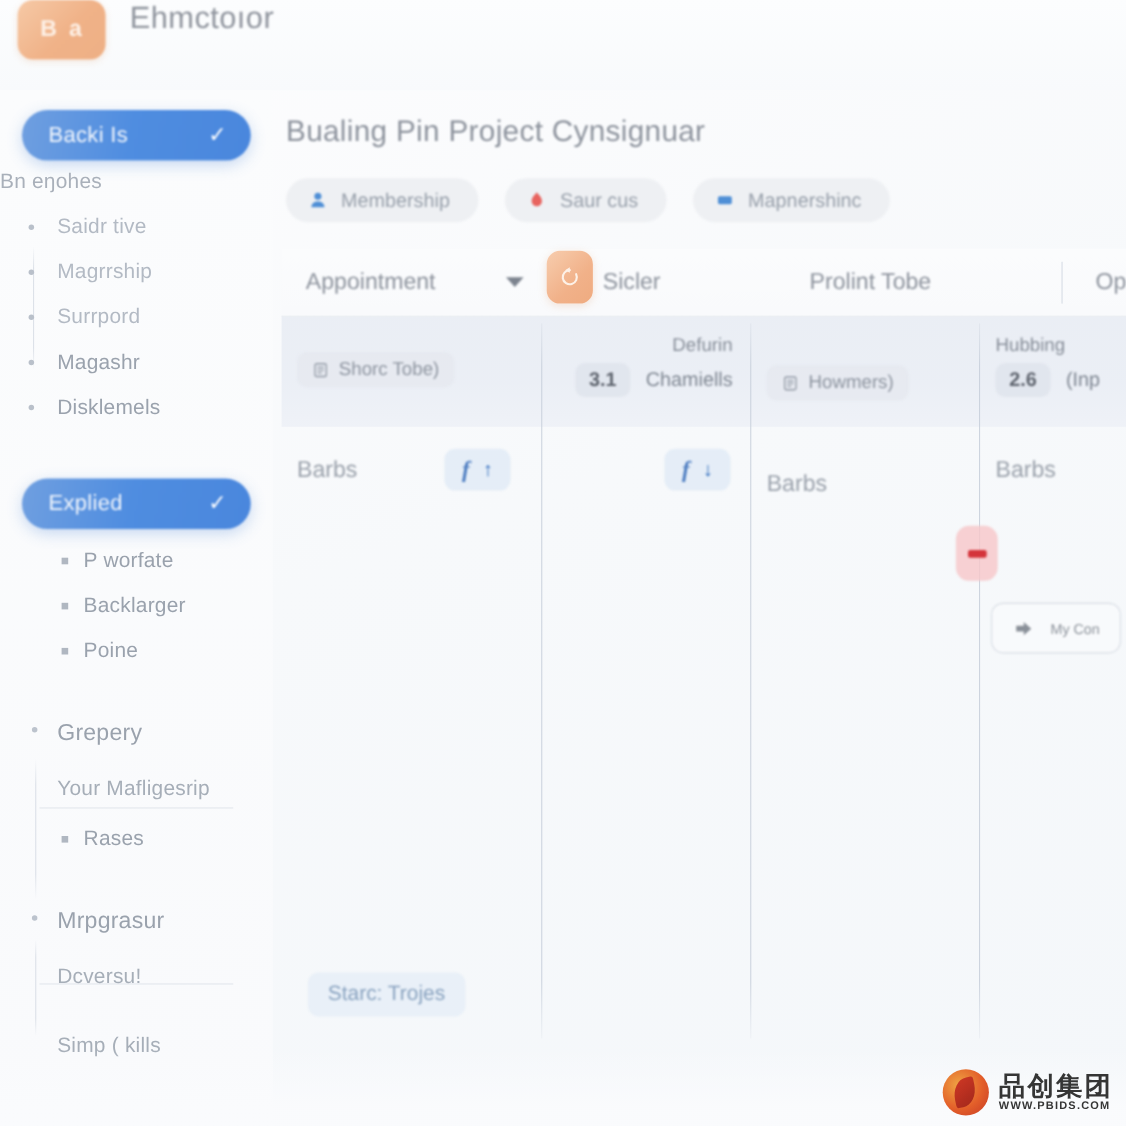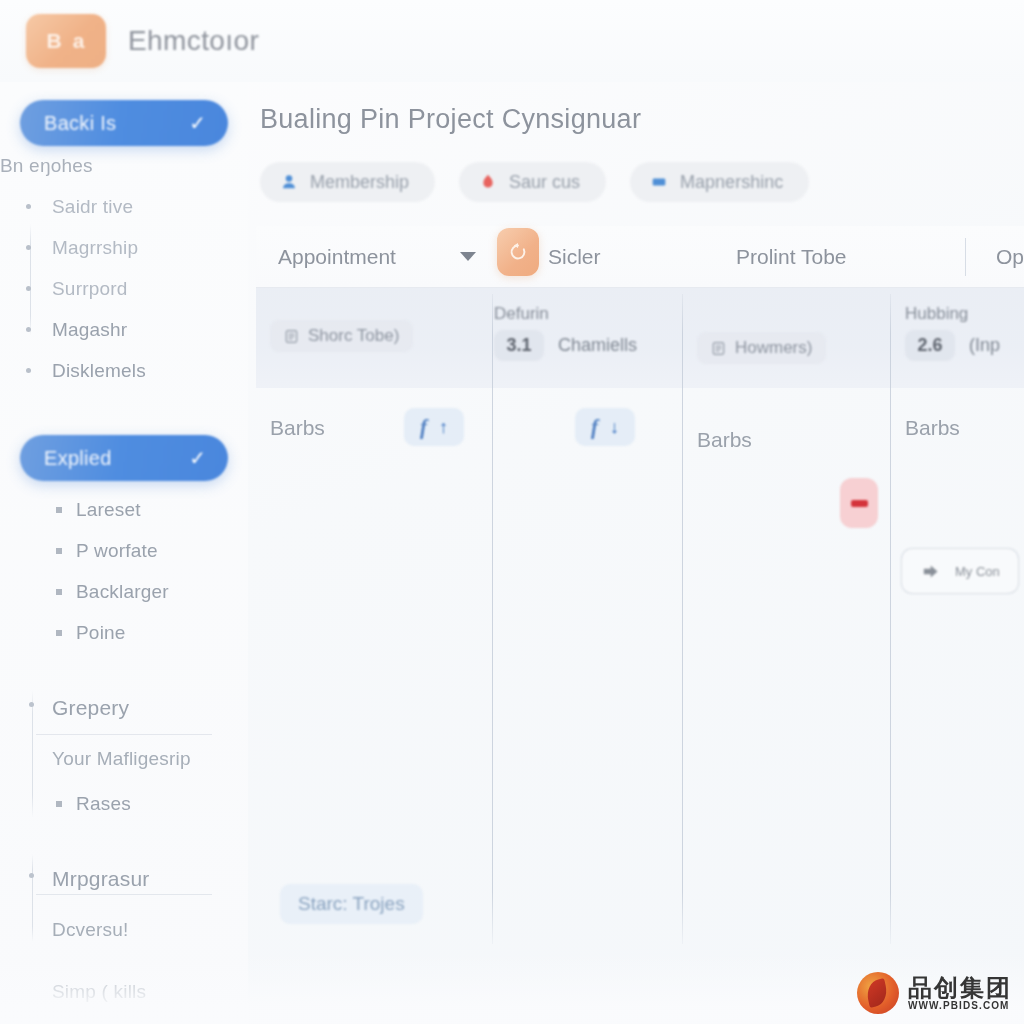--- a/index.html
+++ b/index.html
@@ -19,22 +19,21 @@
     background: linear-gradient(160deg, #fdfdfe 0%, #f7f9fb 45%, #f4f7fa 100%);
     filter: blur(0.55px);
   }
 
   
   .topbar {
     position: absolute;
     left: 0; top: 0;
     width: 1024px; height: 82px;
     display: flex;
-    align-items: center;
-    padding-left: 26px;
+    padding-left: 16px;
     background: linear-gradient(180deg, #fcfdfe 0%, #f8fafc 100%);
   }
   .logo-badge {
     width: 80px; height: 54px;
     border-radius: 14px;
     background: linear-gradient(135deg, #f6c9a6 0%, #f0b288 55%, #eeb085 100%);
     display: flex;
     align-items: center;
     justify-content: center;
     gap: 10px;
@@ -282,21 +281,21 @@
     width: 768px; height: 100px;
     background: linear-gradient(180deg, #e9edf4 0%, #eaeef5 60%, #eef1f7 100%);
     opacity: .92;
   }
   .col {
     position: absolute;
     top: 0;
     height: 736px;
   }
   .col-1 { left: 0;   width: 237px; }
-  .col-2 { left: 224px; width: 190px; }
+  .col-2 { left: 253px; width: 190px; text-align: right; }
   .col-3 { left: 427px; width: 208px; margin-top: 12px; }
   .col-4 { left: 635px; width: 133px; }
 
   .vline {
     position: absolute;
     top: 6px;
     width: 1px; height: 650px;
     background: linear-gradient(180deg, rgba(200,208,219,.25) 0%, rgba(198,206,218,.85) 6%, rgba(198,206,218,.85) 92%, rgba(200,208,219,.15) 100%);
   }
   .vline-1 { left: 236px; }
@@ -528,24 +527,20 @@
 
     <div style="height:44px"></div>
 
     <div class="pill">
       <span class="pill-label">Explied</span>
       <span class="pill-check">✓</span>
     </div>
 
     <div style="height:8px"></div>
 
-    <div class="nav-item indent">
-      <span class="sq"></span>
-      <span>Lareset</span>
-    </div>
     <div class="nav-item indent">
       <span class="sq"></span>
       <span>P worfate</span>
     </div>
     <div class="nav-item indent">
       <span class="sq"></span>
       <span>Backlarger</span>
     </div>
     <div class="nav-item indent">
       <span class="sq"></span>

